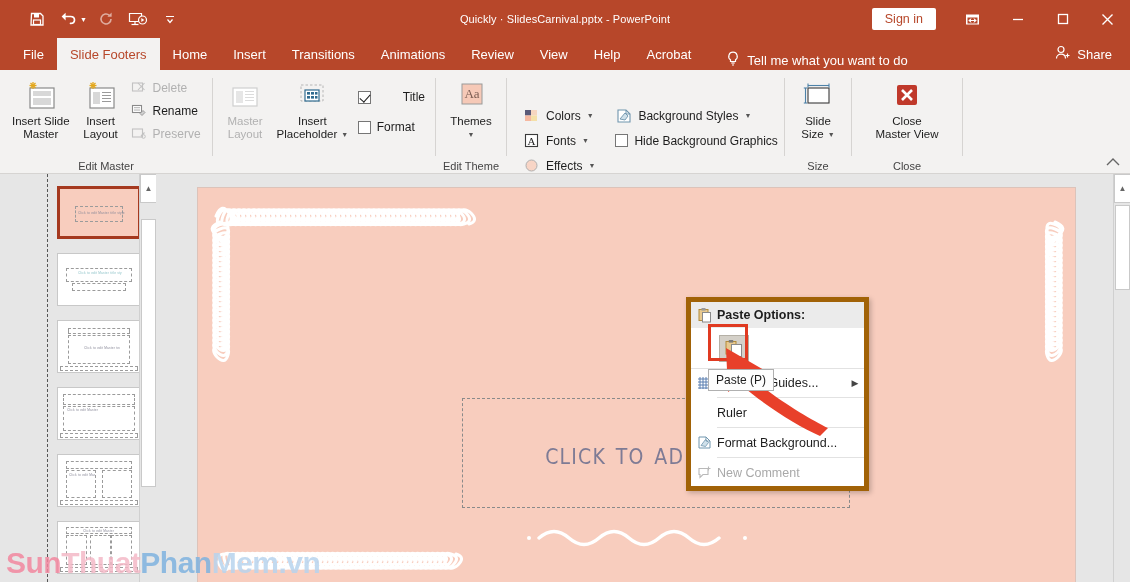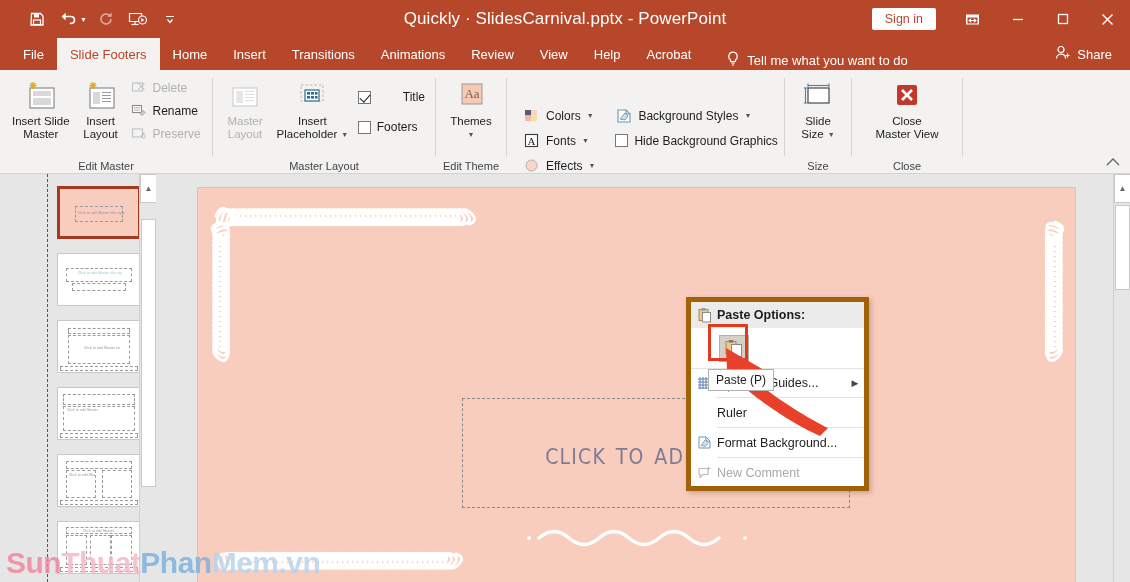--- a/index.html
+++ b/index.html
@@ -21,21 +21,21 @@
   .qat { display: flex; align-items: center; gap: 2px; margin-left: 22px; }
   .qat-btn {
     width: 30px; height: 28px; display: flex; align-items: center; justify-content: center;
     color: #fff;
   }
   .qat-btn svg { display: block; }
   .qat-caret { font-size: 7px; color: #fff; margin-left: -6px; margin-right: 2px; }
   .title-text {
     position: absolute; left: 0; right: 0; top: 0; height: 38px;
     display: flex; align-items: center; justify-content: center;
-    color: #fff; font-size: 17px; letter-spacing: .1px;
+    color: #fff; font-size: 11px; letter-spacing: .1px;
     pointer-events: none;
   }
   .tb-right { position: absolute; right: 0; top: 0; height: 38px; display: flex; align-items: center; }
   .signin {
     background: #fff; color: #b7472a; font-size: 12.5px;
     padding: 4px 13px; margin-right: 14px; border-radius: 2px;
     line-height: 14px;
   }
   .tb-icon {
     width: 45px; height: 38px; display: flex; align-items: center; justify-content: center;
@@ -434,25 +434,24 @@
             <span class="caret">▼</span>
           </span>
         </div>
         <div class="smallitems" style="padding-top:8px;">
           <div class="smallbtn" style="height:30px;gap:32px;">
             <span class="chk checked"></span>
             <span>Title</span>
           </div>
           <div class="smallbtn" style="height:30px;">
             <span class="chk"></span>
-            <span>Footers</span>
-          </div>
-        </div>
-      </div>
-      <div class="rgroup-label">Master Layout</div>
+            <span>Format</span>
+          </div>
+        </div>
+      </div>
     </div>
     <div class="rgroup-sep"></div>
 
     <div class="rgroup" style="width:70px;">
       <div class="rgroup-body" style="justify-content:center;">
         <div class="bigbtn" style="min-width:60px;">
           <span class="glyph">
             <svg width="34" height="32" viewBox="0 0 34 32">
                 <rect x="8" y="4" width="20" height="20" fill="#f6c9b7" stroke="#9a9a9a" stroke-width="1"></rect>
                 <text x="18" y="18" font-family="Liberation Serif, serif" font-size="13" fill="#7a5c52" text-anchor="middle">Aa</text>

